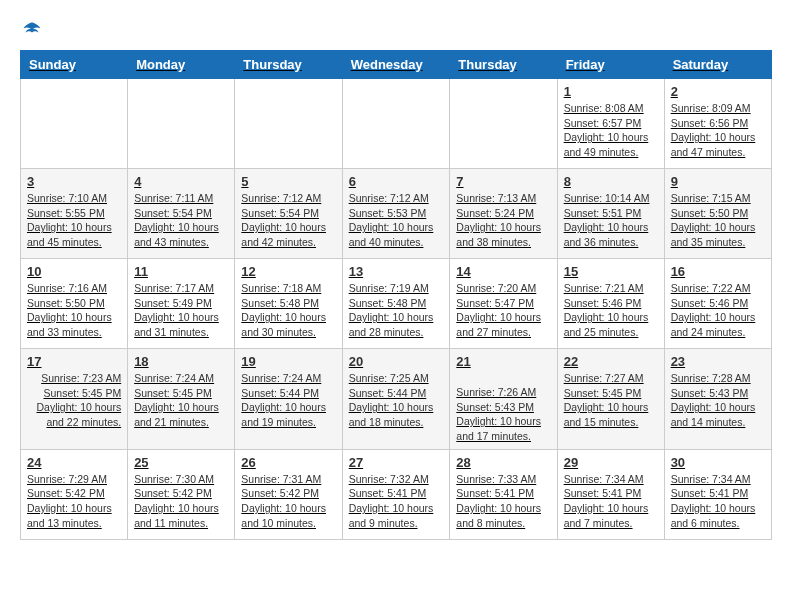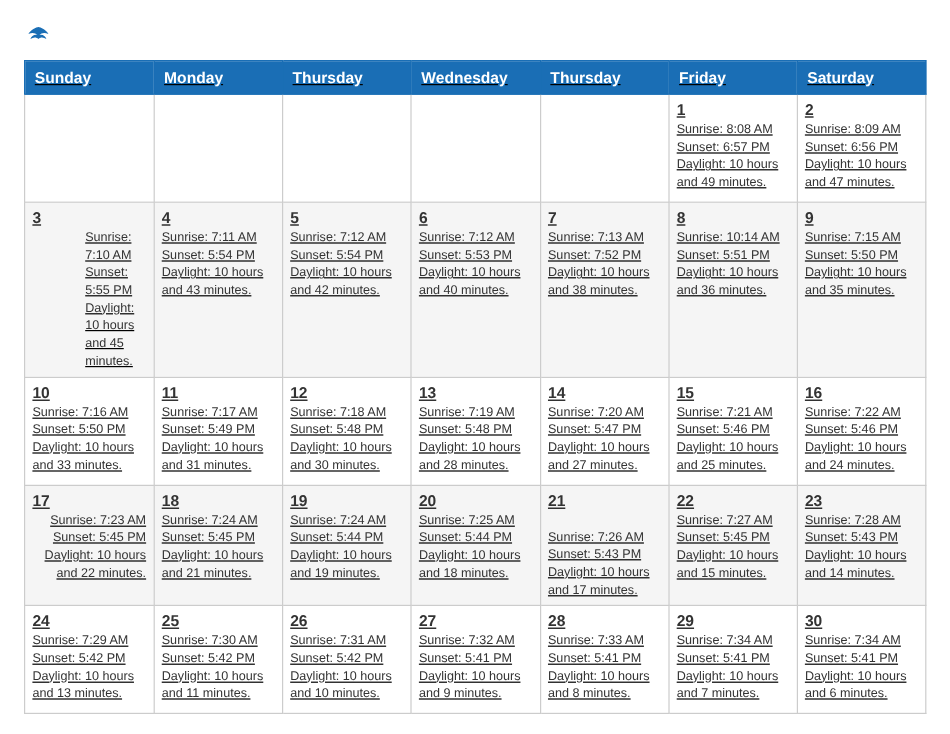--- a/index.html
+++ b/index.html
@@ -142,21 +142,21 @@
         <td>
           <span class="day-num">2</span>
           <div class="day-info" style="white-space: pre-line;">Sunrise: 8:09 AM
 Sunset: 6:56 PM
 Daylight: 10 hours and 47 minutes.</div>
         </td>
       </tr>
       <tr>
         <td>
           <span class="day-num">3</span>
-          <div class="day-info" style="white-space: pre-line; margin-left: 44px;">Sunrise: 7:10 AM
+          <div class="day-info" style="white-space: pre-line;">Sunrise: 7:10 AM
 Sunset: 5:55 PM
 Daylight: 10 hours and 45 minutes.</div>
         </td>
         <td>
           <span class="day-num">4</span>
           <div class="day-info" style="white-space: pre-line;">Sunrise: 7:11 AM
 Sunset: 5:54 PM
 Daylight: 10 hours and 43 minutes.</div>
         </td>
         <td>
@@ -167,21 +167,21 @@
         </td>
         <td>
           <span class="day-num">6</span>
           <div class="day-info" style="white-space: pre-line;">Sunrise: 7:12 AM
 Sunset: 5:53 PM
 Daylight: 10 hours and 40 minutes.</div>
         </td>
         <td>
           <span class="day-num">7</span>
           <div class="day-info" style="white-space: pre-line;">Sunrise: 7:13 AM
-Sunset: 7:52 PM
+Sunset: 5:24 PM
 Daylight: 10 hours and 38 minutes.</div>
         </td>
         <td>
           <span class="day-num">8</span>
           <div class="day-info" style="white-space: pre-line;">Sunrise: 10:14 AM
 Sunset: 5:51 PM
 Daylight: 10 hours and 36 minutes.</div>
         </td>
         <td>
           <span class="day-num">9</span>

